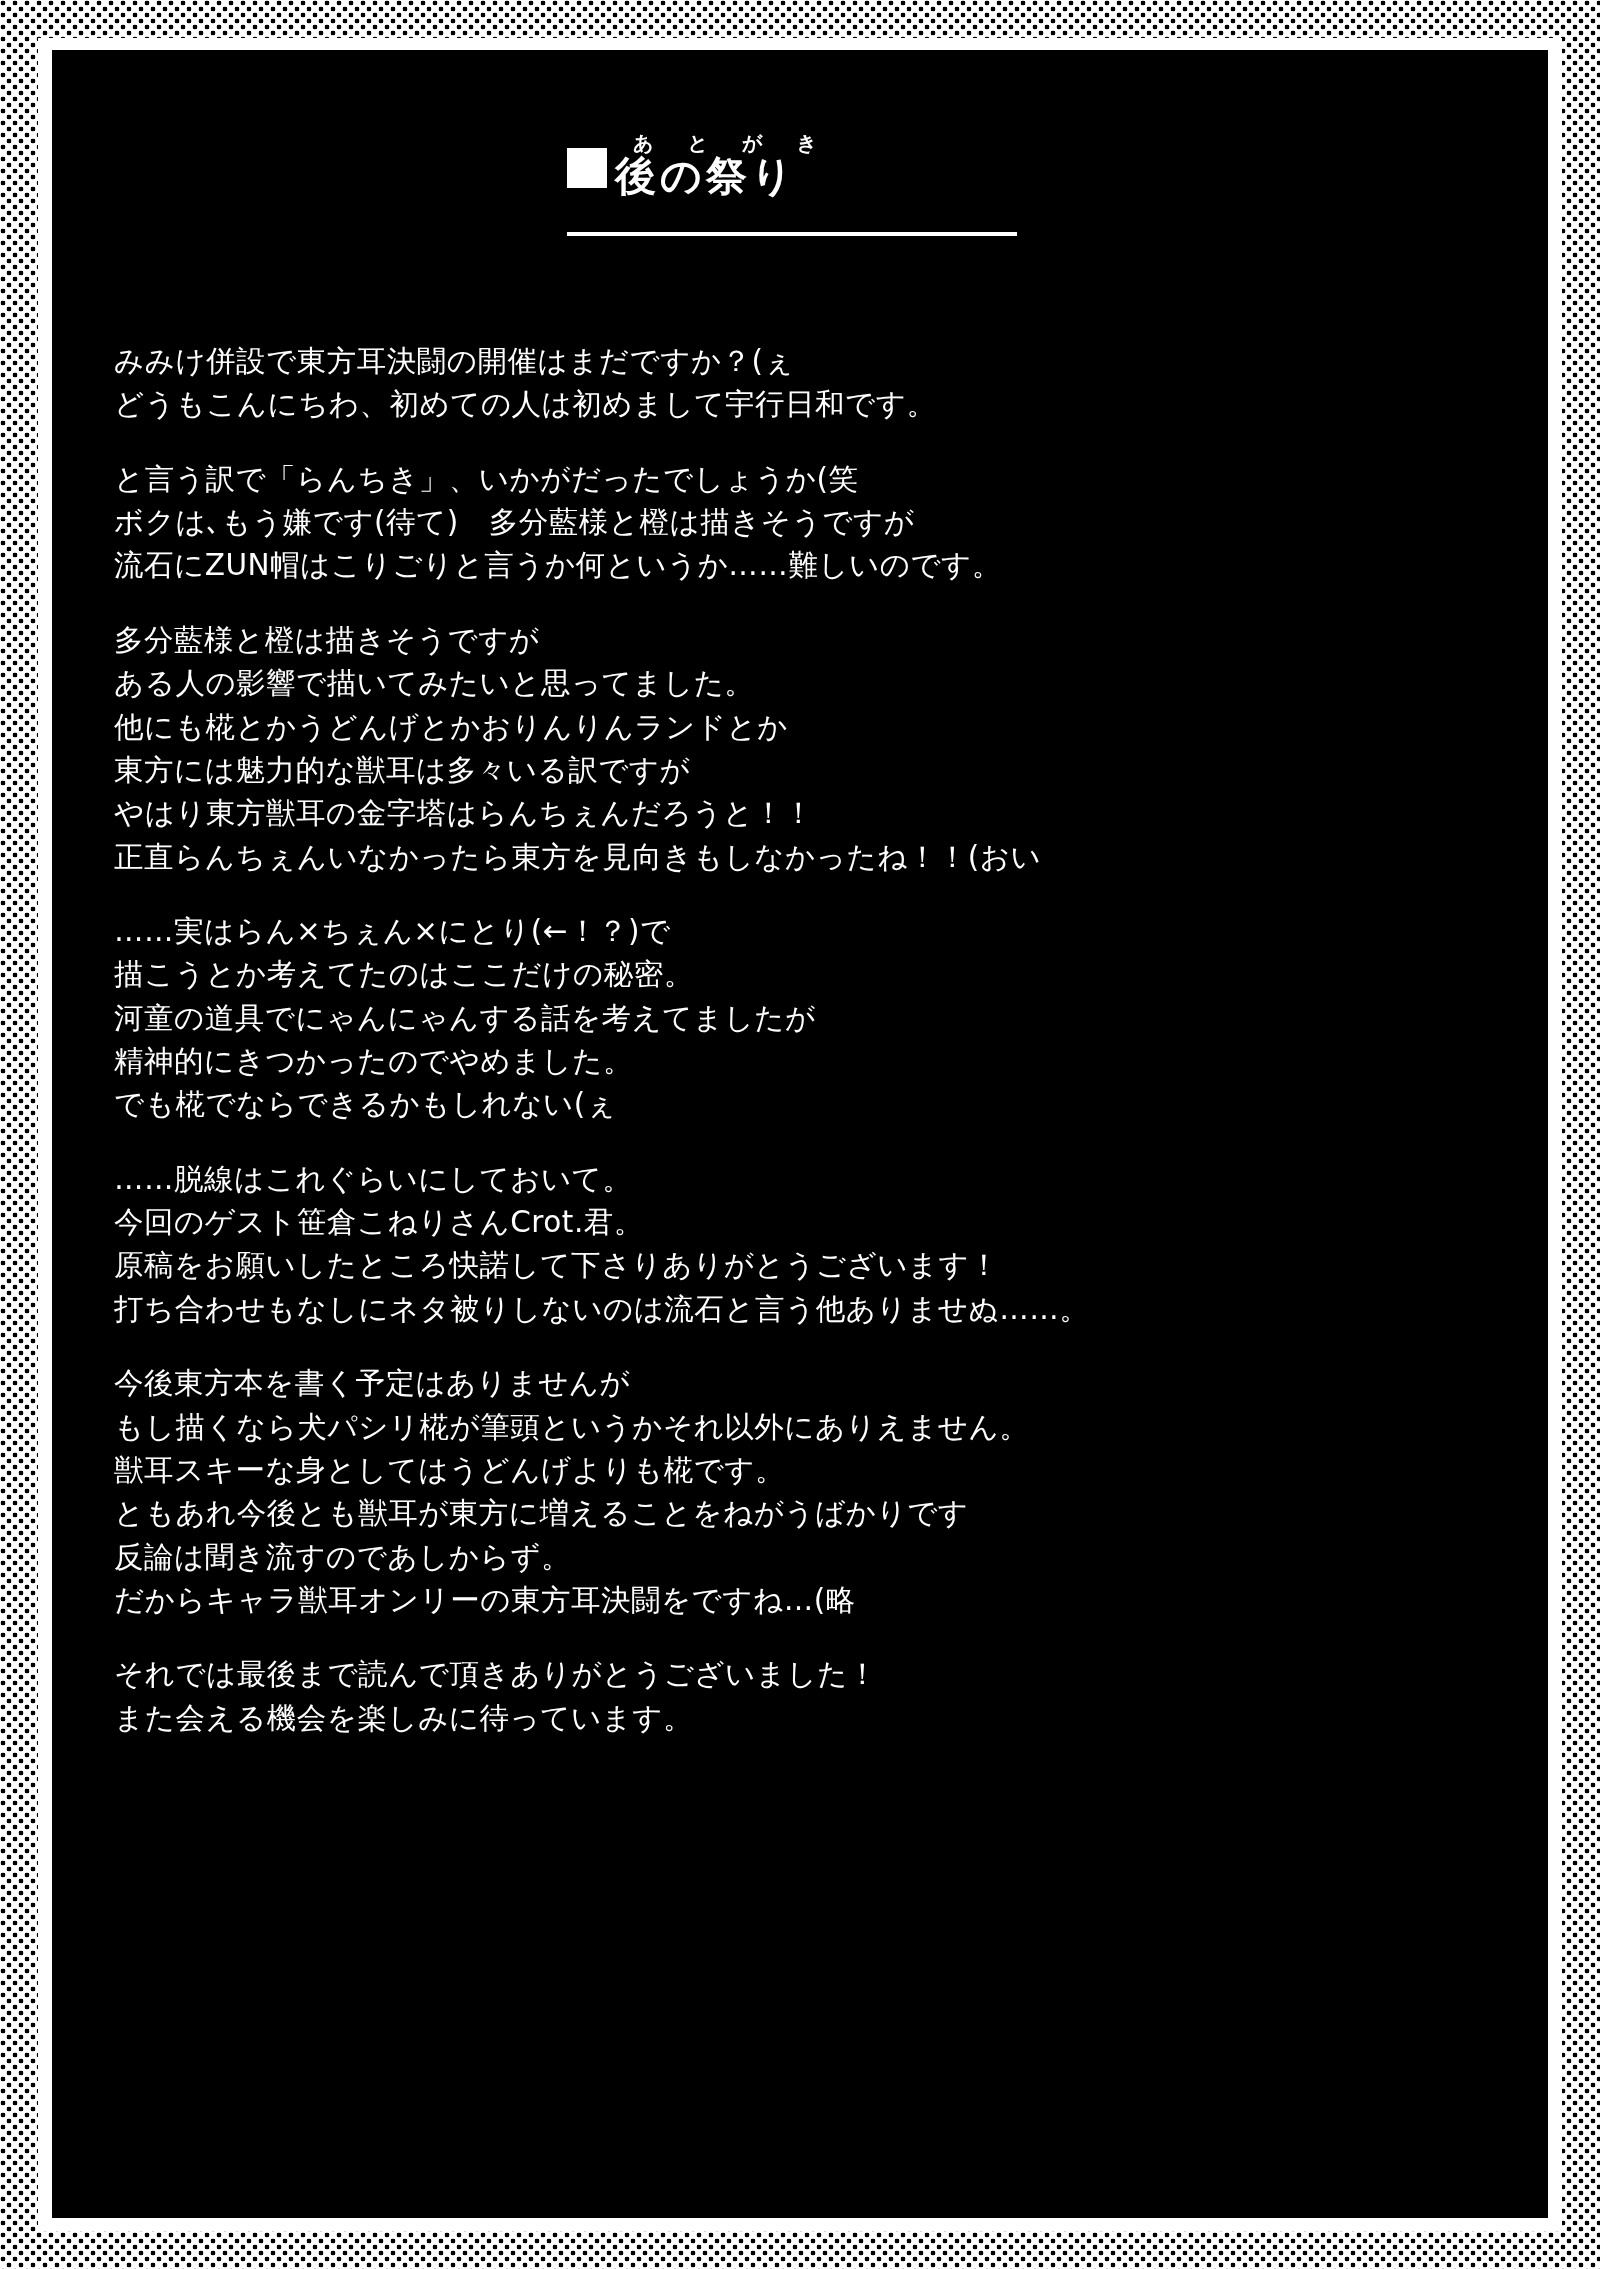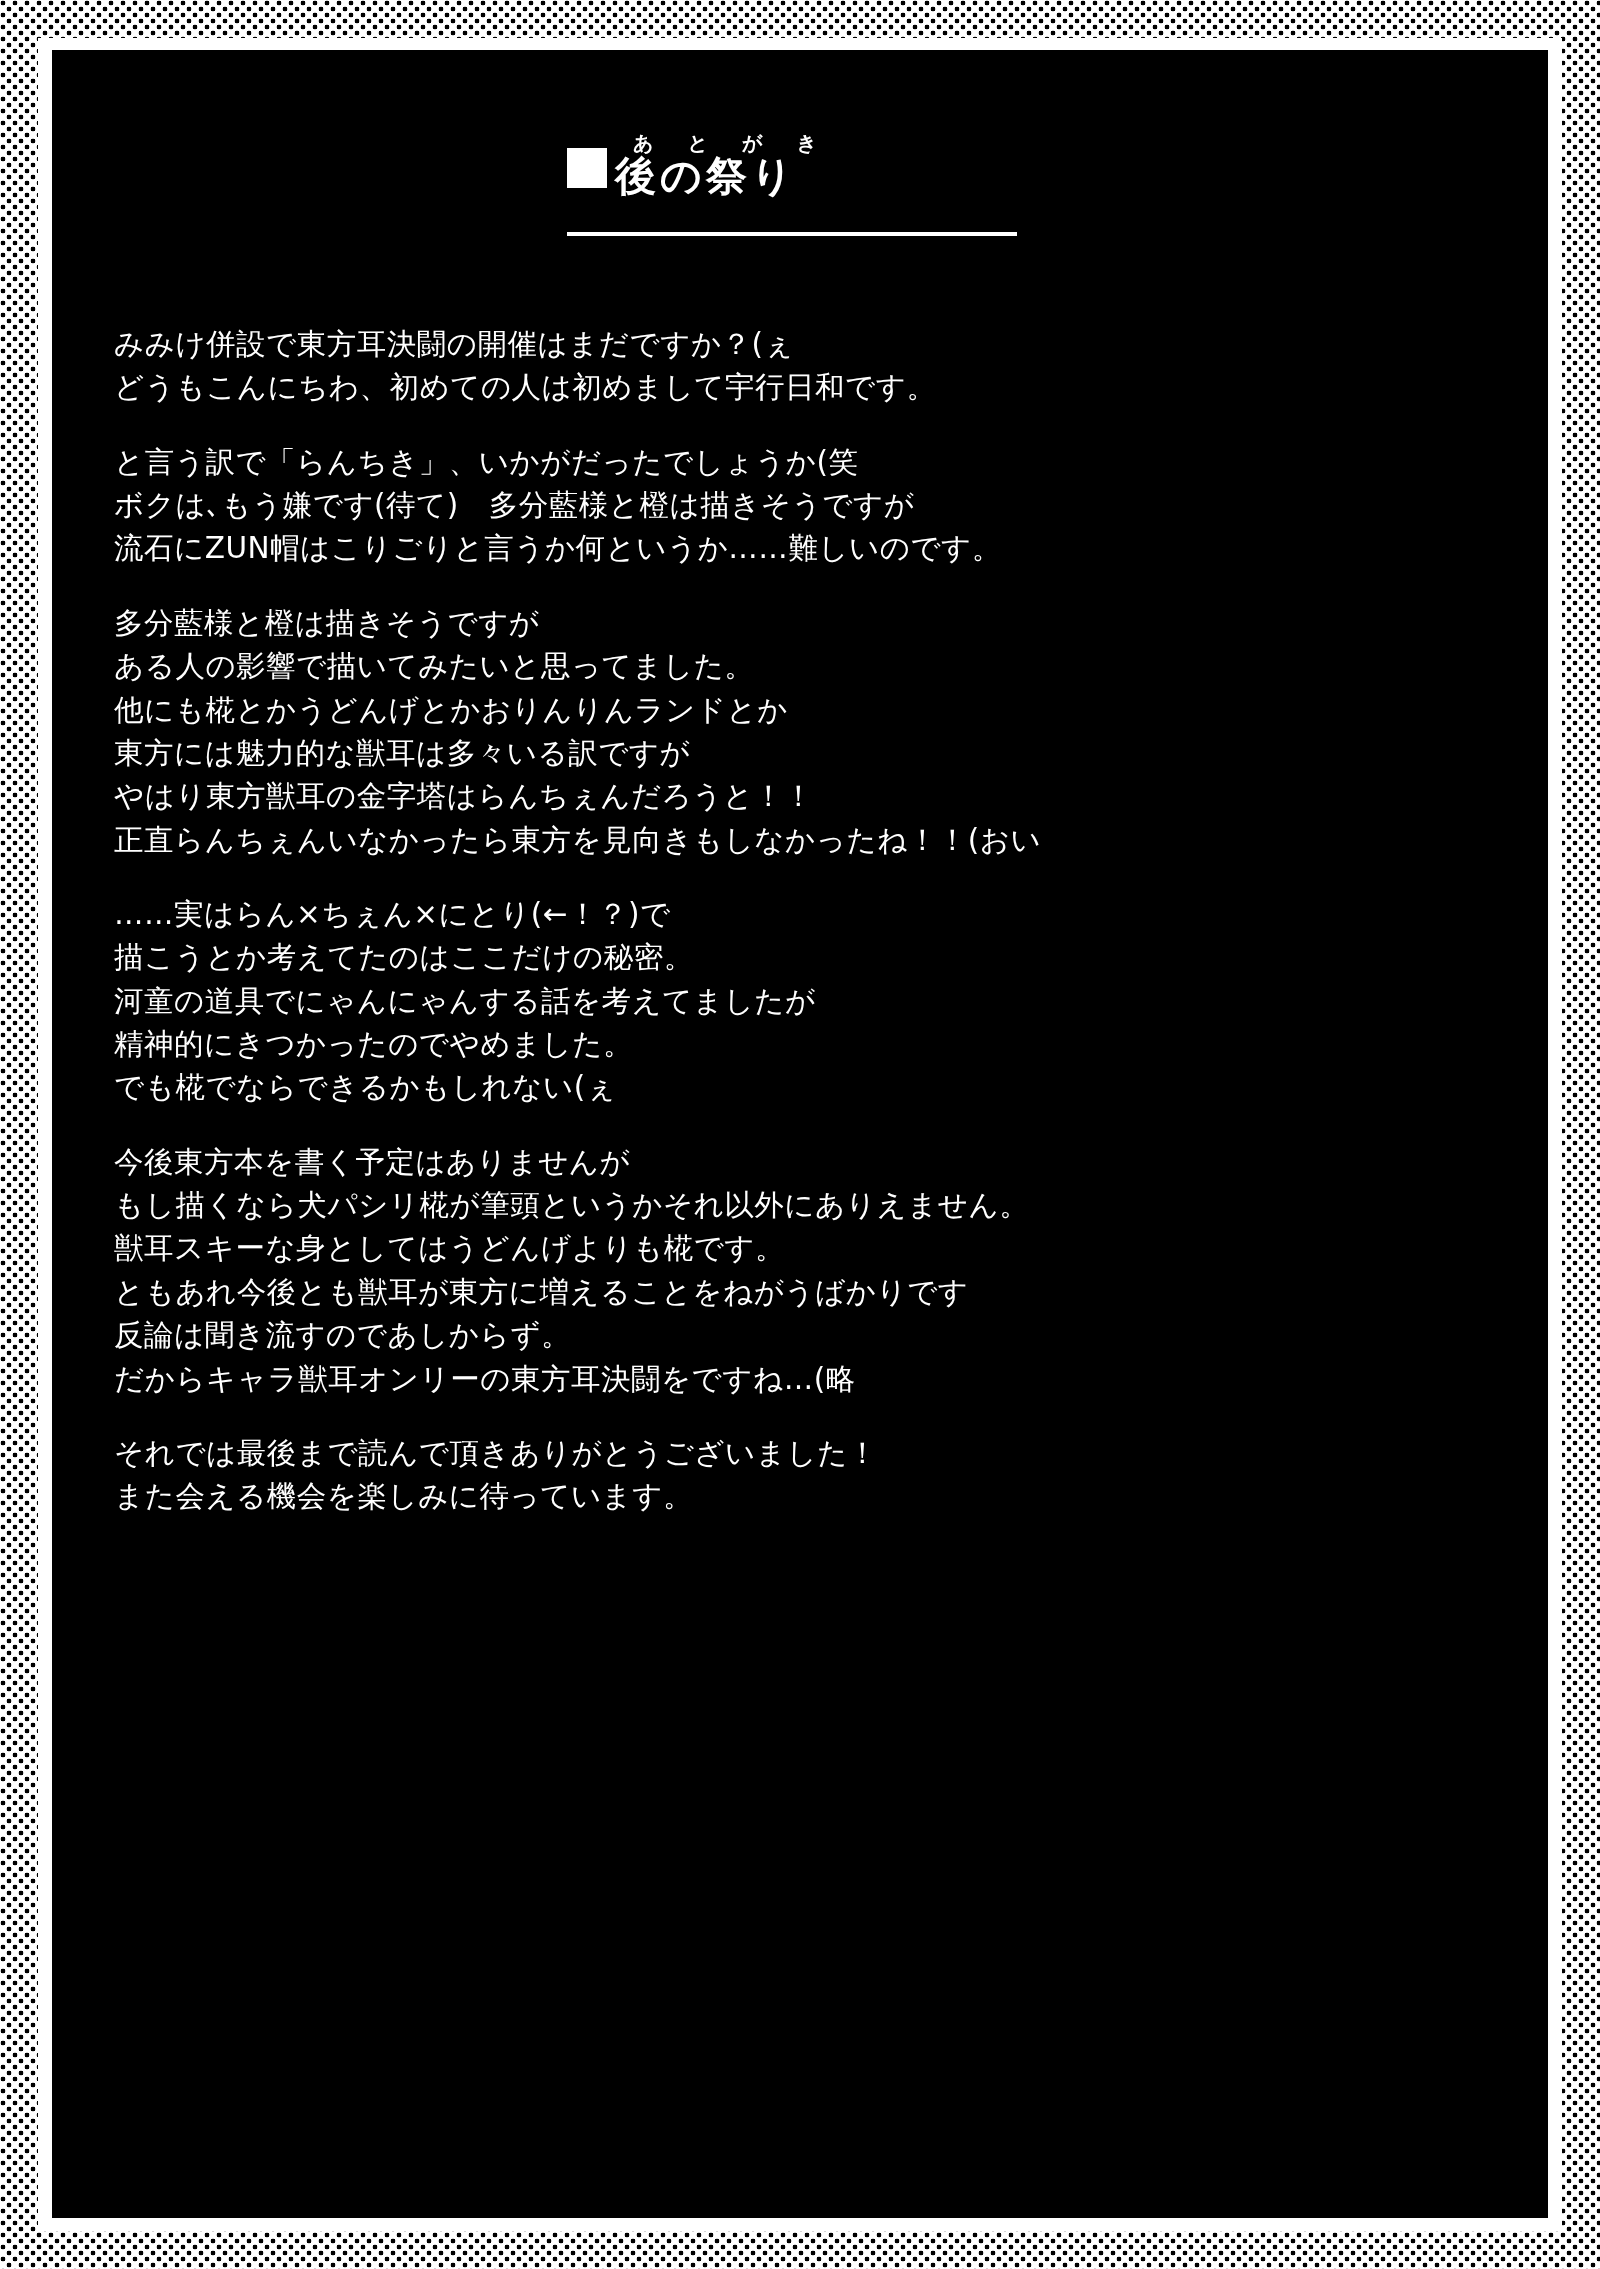--- a/index.html
+++ b/index.html
@@ -104,21 +104,21 @@
     top: 182px;
     width: 450px;
     height: 4px;
     background: #ffffff;
   }
 
   
   .body {
     position: absolute;
     left: 62px;
-    top: 273px;
+    top: 290px;
     width: 1400px;
     font-size: 29.5px;
     line-height: 1.47;
     letter-spacing: 0.5px;
     font-family: "DejaVu Sans", "Liberation Sans", sans-serif;
   }
   .para {
     margin-bottom: 31px;
   }
   .para:last-child { margin-bottom: 12px; }
@@ -171,20 +171,26 @@
         </div>
 
         <div class="para">
           <div class="line">……実はらん×ちぇん×にとり(←！？)で</div>
           <div class="line">描こうとか考えてたのはここだけの秘密。</div>
           <div class="line">河童の道具でにゃんにゃんする話を考えてましたが</div>
           <div class="line">精神的にきつかったのでやめました。</div>
           <div class="line">でも椛でならできるかもしれない(ぇ</div>
         </div>
 
+        <div class="para">
+          <div class="line">……脱線はこれぐらいにしておいて。</div>
+          <div class="line">今回のゲスト笹倉こねりさんCrot.君。</div>
+          <div class="line">原稿をお願いしたところ快諾して下さりありがとうございます！</div>
+          <div class="line">打ち合わせもなしにネタ被りしないのは流石と言う他ありませぬ……。</div>
+        </div>
 
         <div class="para">
           <div class="line">今後東方本を書く予定はありませんが</div>
           <div class="line">もし描くなら犬パシリ椛が筆頭というかそれ以外にありえません。</div>
           <div class="line">獣耳スキーな身としてはうどんげよりも椛です。</div>
           <div class="line">ともあれ今後とも獣耳が東方に増えることをねがうばかりです</div>
           <div class="line">反論は聞き流すのであしからず。</div>
           <div class="line">だからキャラ獣耳オンリーの東方耳決闘をですね…(略</div>
         </div>
 

